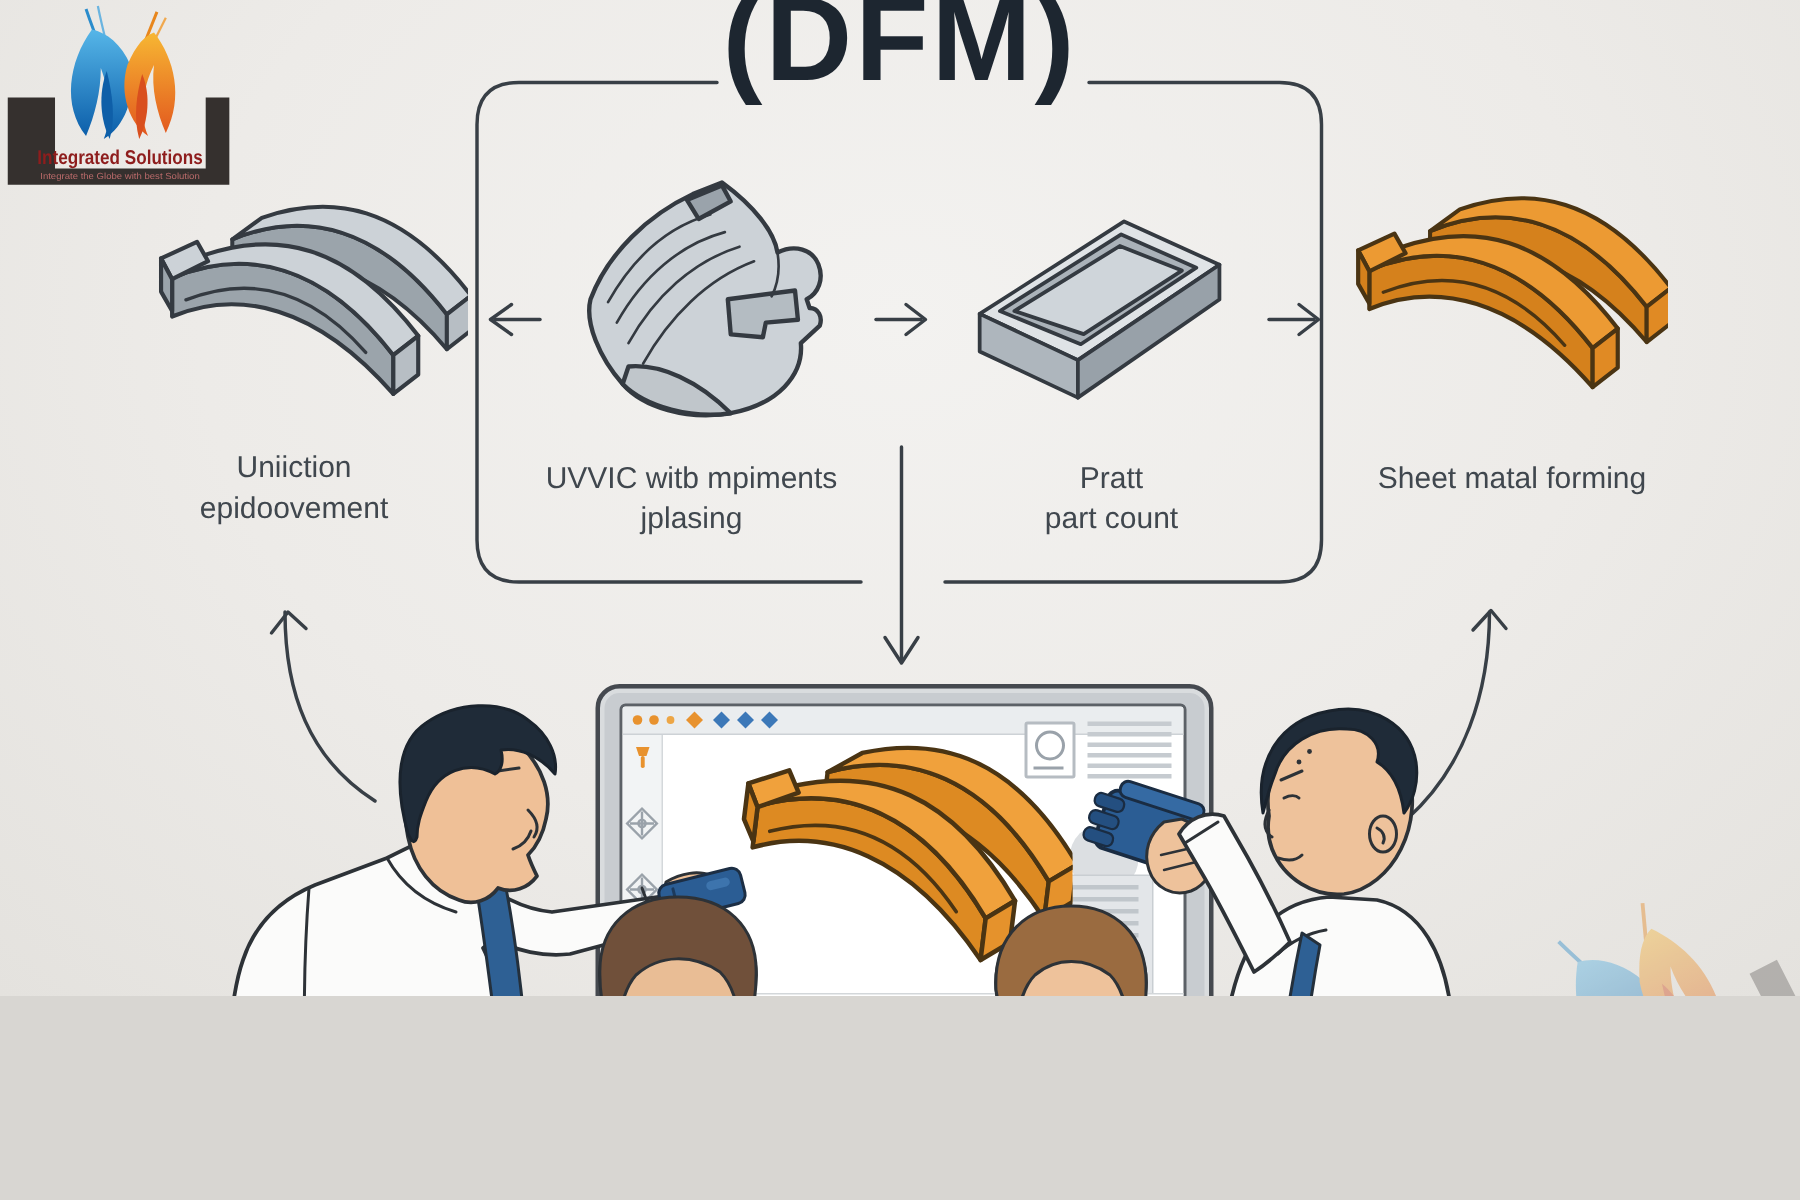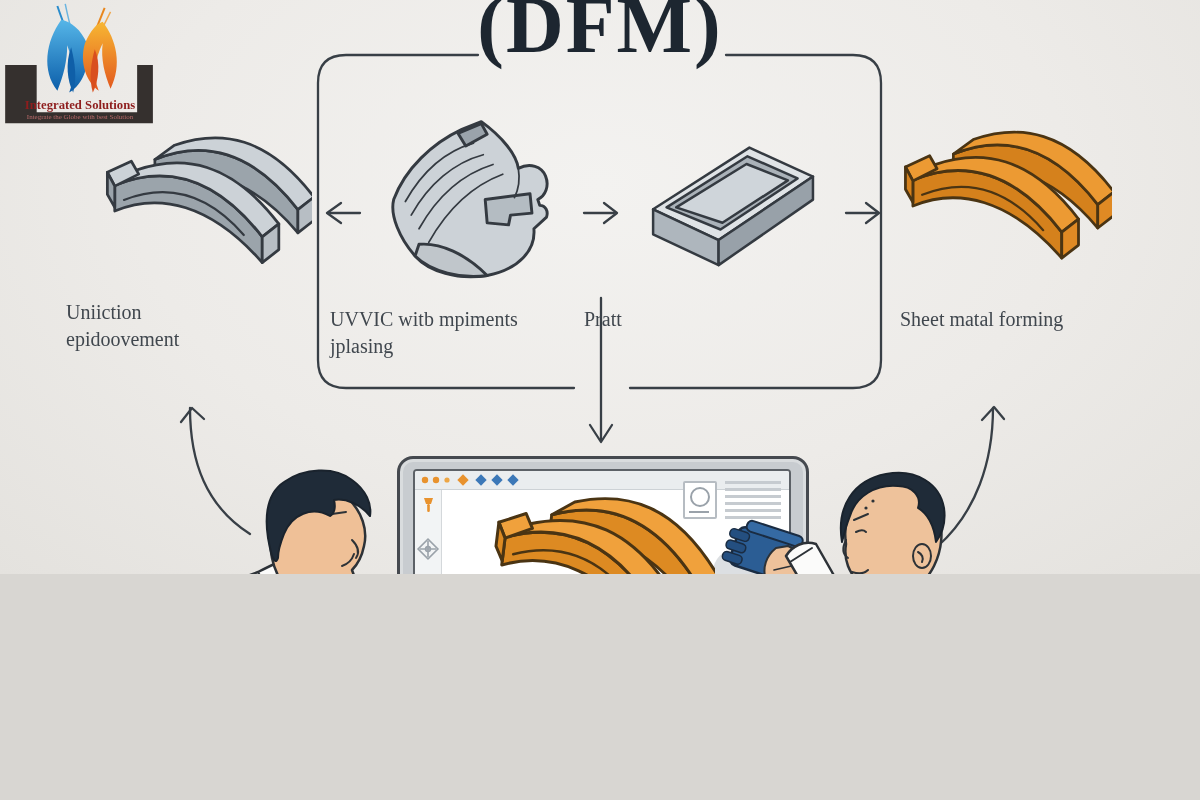--- a/index.html
+++ b/index.html
@@ -1,24 +1,24 @@
 <!DOCTYPE html>
 <html><head>
 <meta charset="utf-8">
 <style>
   html,body{margin:0;padding:0;background:#d8d6d2;}
-  .stage{position:relative;width:1200px;height:574px;overflow:hidden;
-    font-family:Liberation Serif, serif;
+  .stage{position:relative;width:1200px;height:664px;overflow:hidden;
+    font-family:Liberation Sans, sans-serif;
     background:radial-gradient(ellipse at 50% 32%, #f3f2f0 0%, #edebe8 55%, #e4e2de 100%);}
   .abs{position:absolute;}
   
   .dfm-title{left:0;right:0;top:-20px;text-align:center;font-size:80px;font-weight:700;
     color:#1d2630;letter-spacing:2px;}
   
-  .flow-label{color:#40474e;font-size:20px;line-height:27px;text-align:left;font-weight:500;}
+  .flow-label{color:#40474e;font-size:20px;line-height:27px;text-align:center;font-weight:500;}
   
   .monitor{left:397px;top:456px;width:406px;height:246px;background:#c8ccd0;
     border:3px solid #45494f;border-radius:16px;box-shadow:inset 0 0 0 3px #d9dcde;z-index:2;}
   .screen{position:absolute;left:13px;top:10px;width:374px;height:212px;background:#ffffff;
     border:2px solid #5c6167;border-radius:4px;overflow:hidden;}
   .scr-toolbar{position:absolute;left:0;top:0;right:0;height:18px;background:#eaedef;border-bottom:1px solid #cdd2d6;}
   .scr-leftbar{position:absolute;left:0;top:19px;bottom:0;width:26px;background:#f2f4f5;border-right:1px solid #d4d8db;}
   .scr-card{position:absolute;right:72px;top:10px;width:30px;height:34px;background:#fff;border:2px solid #b6bcc2;border-radius:2px;}
   .scr-card .circ{position:absolute;left:5px;top:4px;width:16px;height:16px;border:2px solid #9aa2aa;border-radius:50%;}
   .scr-card .bar{position:absolute;left:4px;bottom:4px;width:20px;height:2px;background:#9aa2aa;}
@@ -148,24 +148,25 @@
   </svg>
 
   <div class="abs flow-label" style="left:66px;top:299px;width:260px;z-index:1">
     <div>Uniiction</div>
     <div>epidoovement</div>
   </div>
   <div class="abs flow-label" style="left:330px;top:306px;width:262px;z-index:1">
     <div>UVVIC witb mpiments</div>
     <div>jplasing</div>
   </div>
-  <div class="abs flow-label" style="left:584px;top:306px;width:262px;z-index:1">
+  <div class="abs flow-label" style="left:610px;top:306px;width:262px;z-index:1">
     <div>Pratt</div>
-  </div>
-  <div class="abs flow-label" style="left:900px;top:306px;width:272px;z-index:1">
+    <div>part count</div>
+  </div>
+  <div class="abs flow-label" style="left:872px;top:306px;width:272px;z-index:1">
     <div>Sheet matal forming</div>
   </div>
 
   <div class="abs monitor">
     <div class="screen">
       <div class="scr-toolbar">
         <svg width="130" height="18">
           <circle cx="10" cy="9" r="3.2" fill="#e8922e"></circle>
           <circle cx="21" cy="9" r="3.2" fill="#e8922e"></circle>
           <circle cx="32" cy="9" r="2.6" fill="#eda646"></circle>

